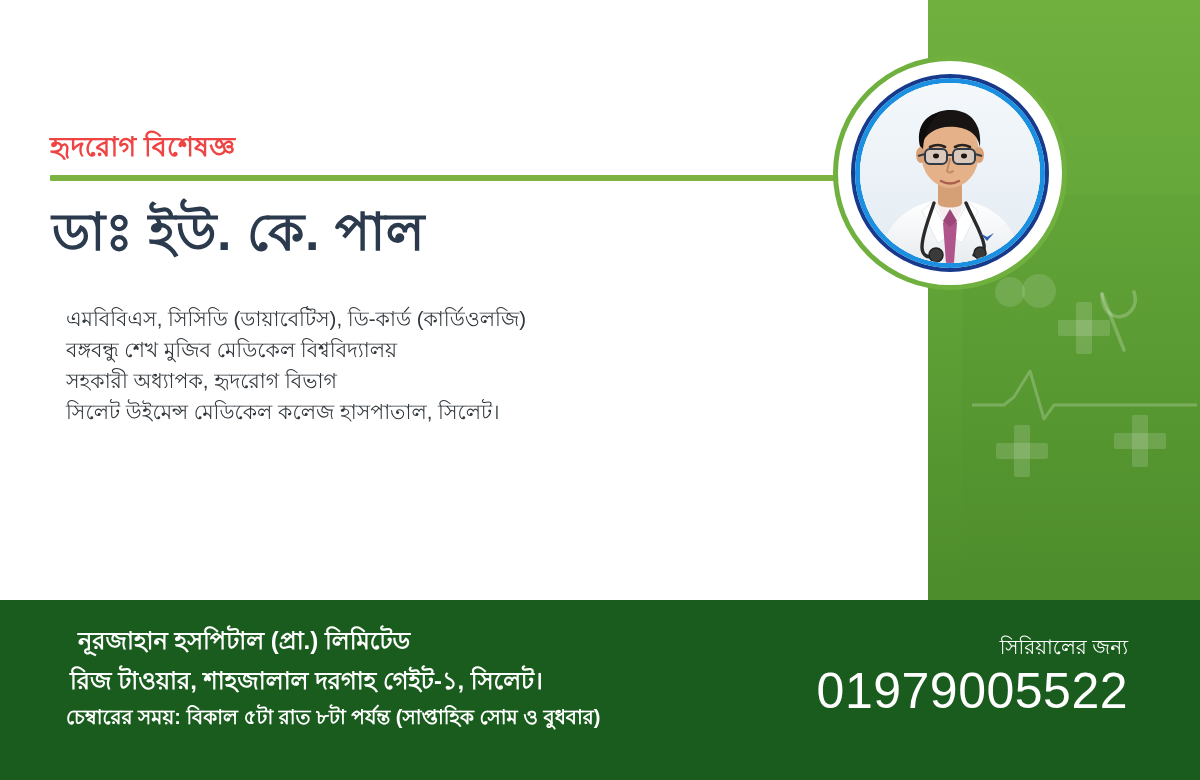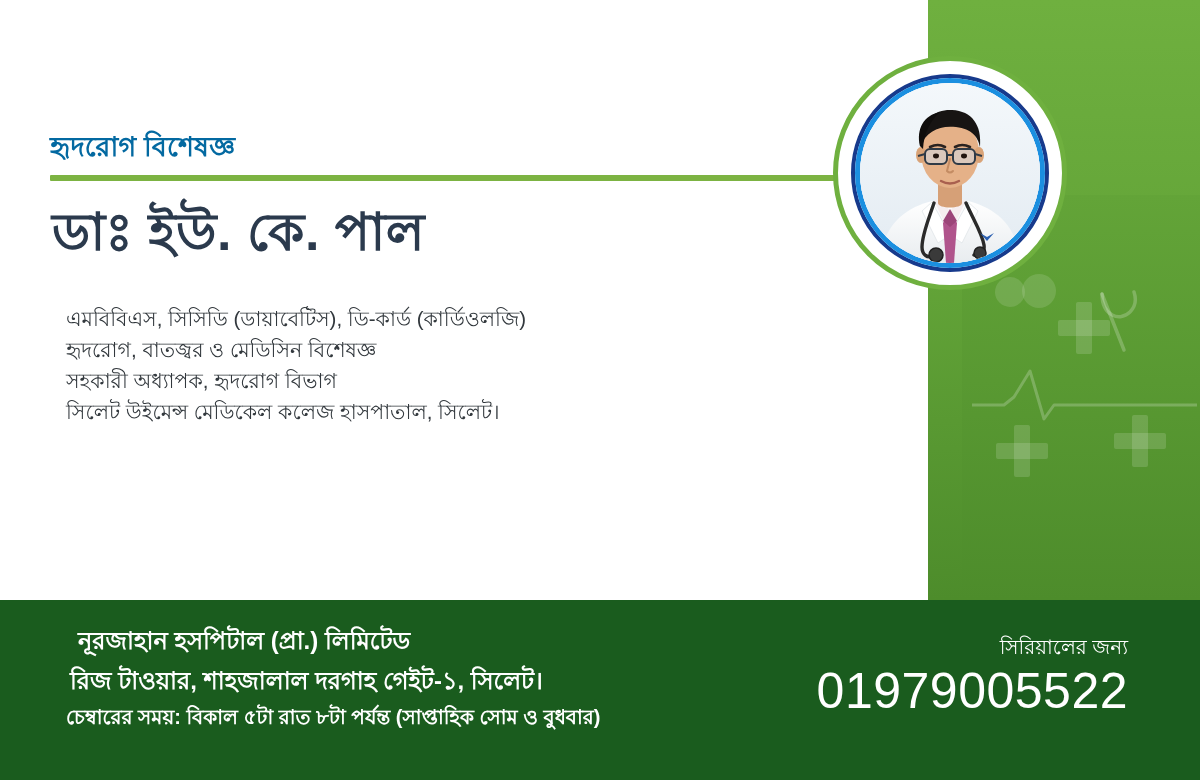--- a/index.html
+++ b/index.html
@@ -119,21 +119,21 @@
     width: 928px;
     height: 600px;
     z-index: 4;
   }
   .specialty {
     position: absolute;
     left: 50px;
     top: 126px;
     font-size: 27px;
     font-weight: bold;
-    color: #0369a1;
+    color: #ef4444;
     letter-spacing: 0.2px;
     white-space: nowrap;
   }
   .divider {
     position: absolute;
     left: 50px;
     top: 175px;
     width: 795px;
     height: 6px;
     background: #7cb342;
@@ -320,21 +320,21 @@
 
   <div class="content">
     <div class="specialty">হৃদরোগ বিশেষজ্ঞ</div>
 
     <div class="divider"></div>
 
     <div class="doctor-name">ডাঃ ইউ. কে. পাল</div>
 
     <div class="quals">
       <div class="q-line">এমবিবিএস, সিসিডি (ডায়াবেটিস), ডি-কার্ড (কার্ডিওলজি)</div>
-      <div class="q-line">হৃদরোগ, বাতজ্বর ও মেডিসিন বিশেষজ্ঞ</div>
+      <div class="q-line">বঙ্গবন্ধু শেখ মুজিব মেডিকেল বিশ্ববিদ্যালয়</div>
       <div class="q-line">সহকারী অধ্যাপক, হৃদরোগ বিভাগ</div>
       <div class="q-line">সিলেট উইমেন্স মেডিকেল কলেজ হাসপাতাল, সিলেট।</div>
     </div>
   </div>
 
   <div class="footer">
     <div class="hospital-name">নূরজাহান হসপিটাল (প্রা.) লিমিটেড</div>
     <div class="hospital-addr">রিজ টাওয়ার, শাহজালাল দরগাহ গেইট-১, সিলেট।</div>
     <div class="hospital-hours">চেম্বারের সময়: বিকাল ৫টা রাত ৮টা পর্যন্ত (সাপ্তাহিক সোম ও বুধবার)</div>
     <div class="serial-label">সিরিয়ালের জন্য</div>

